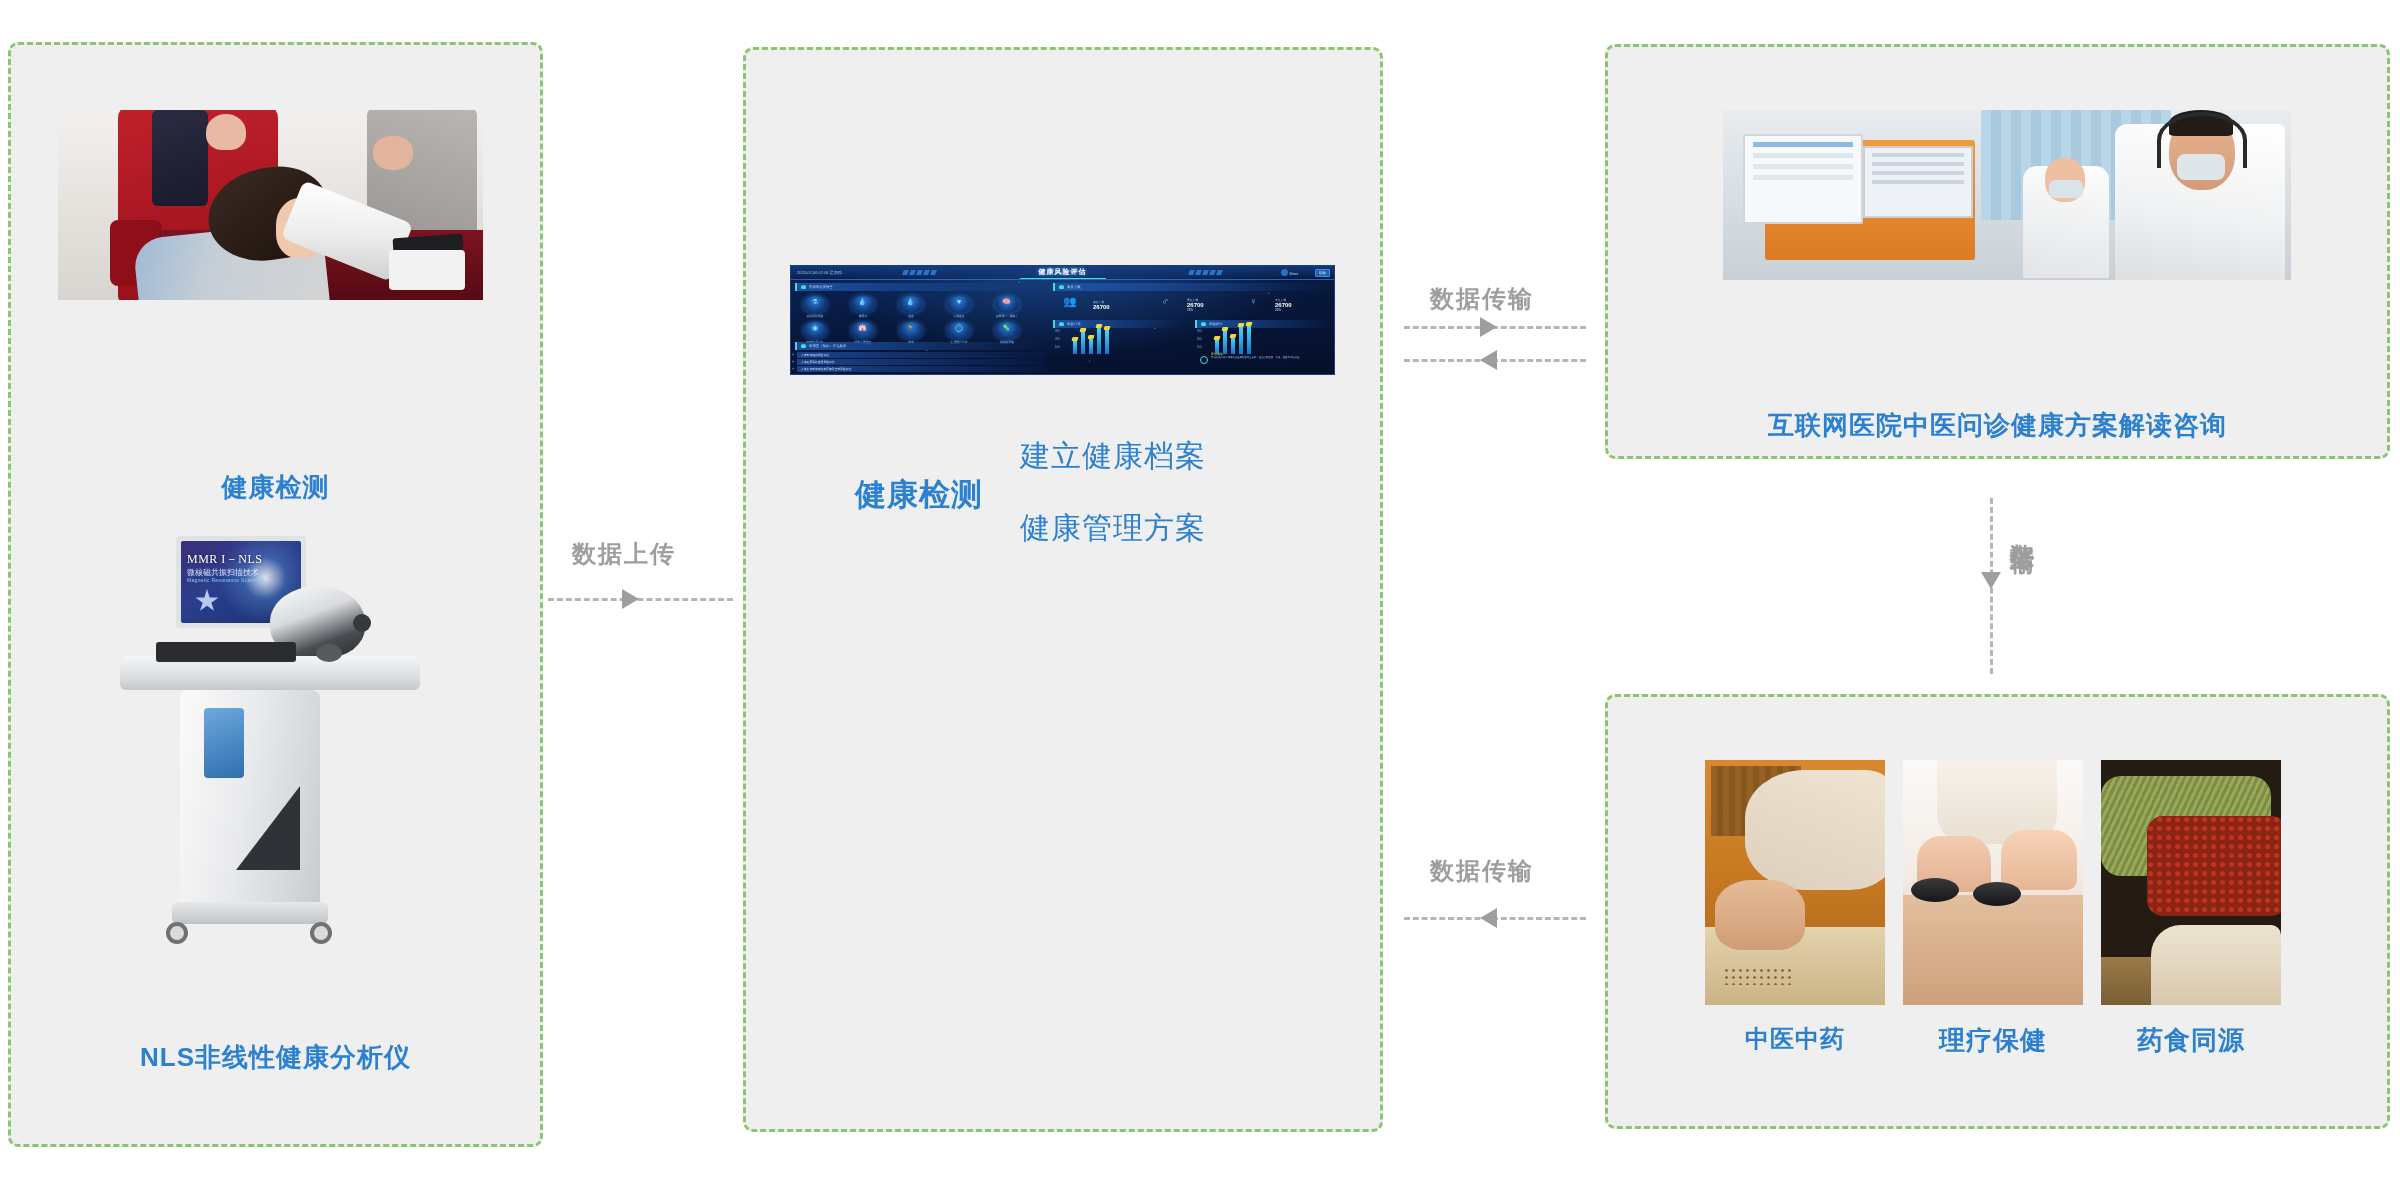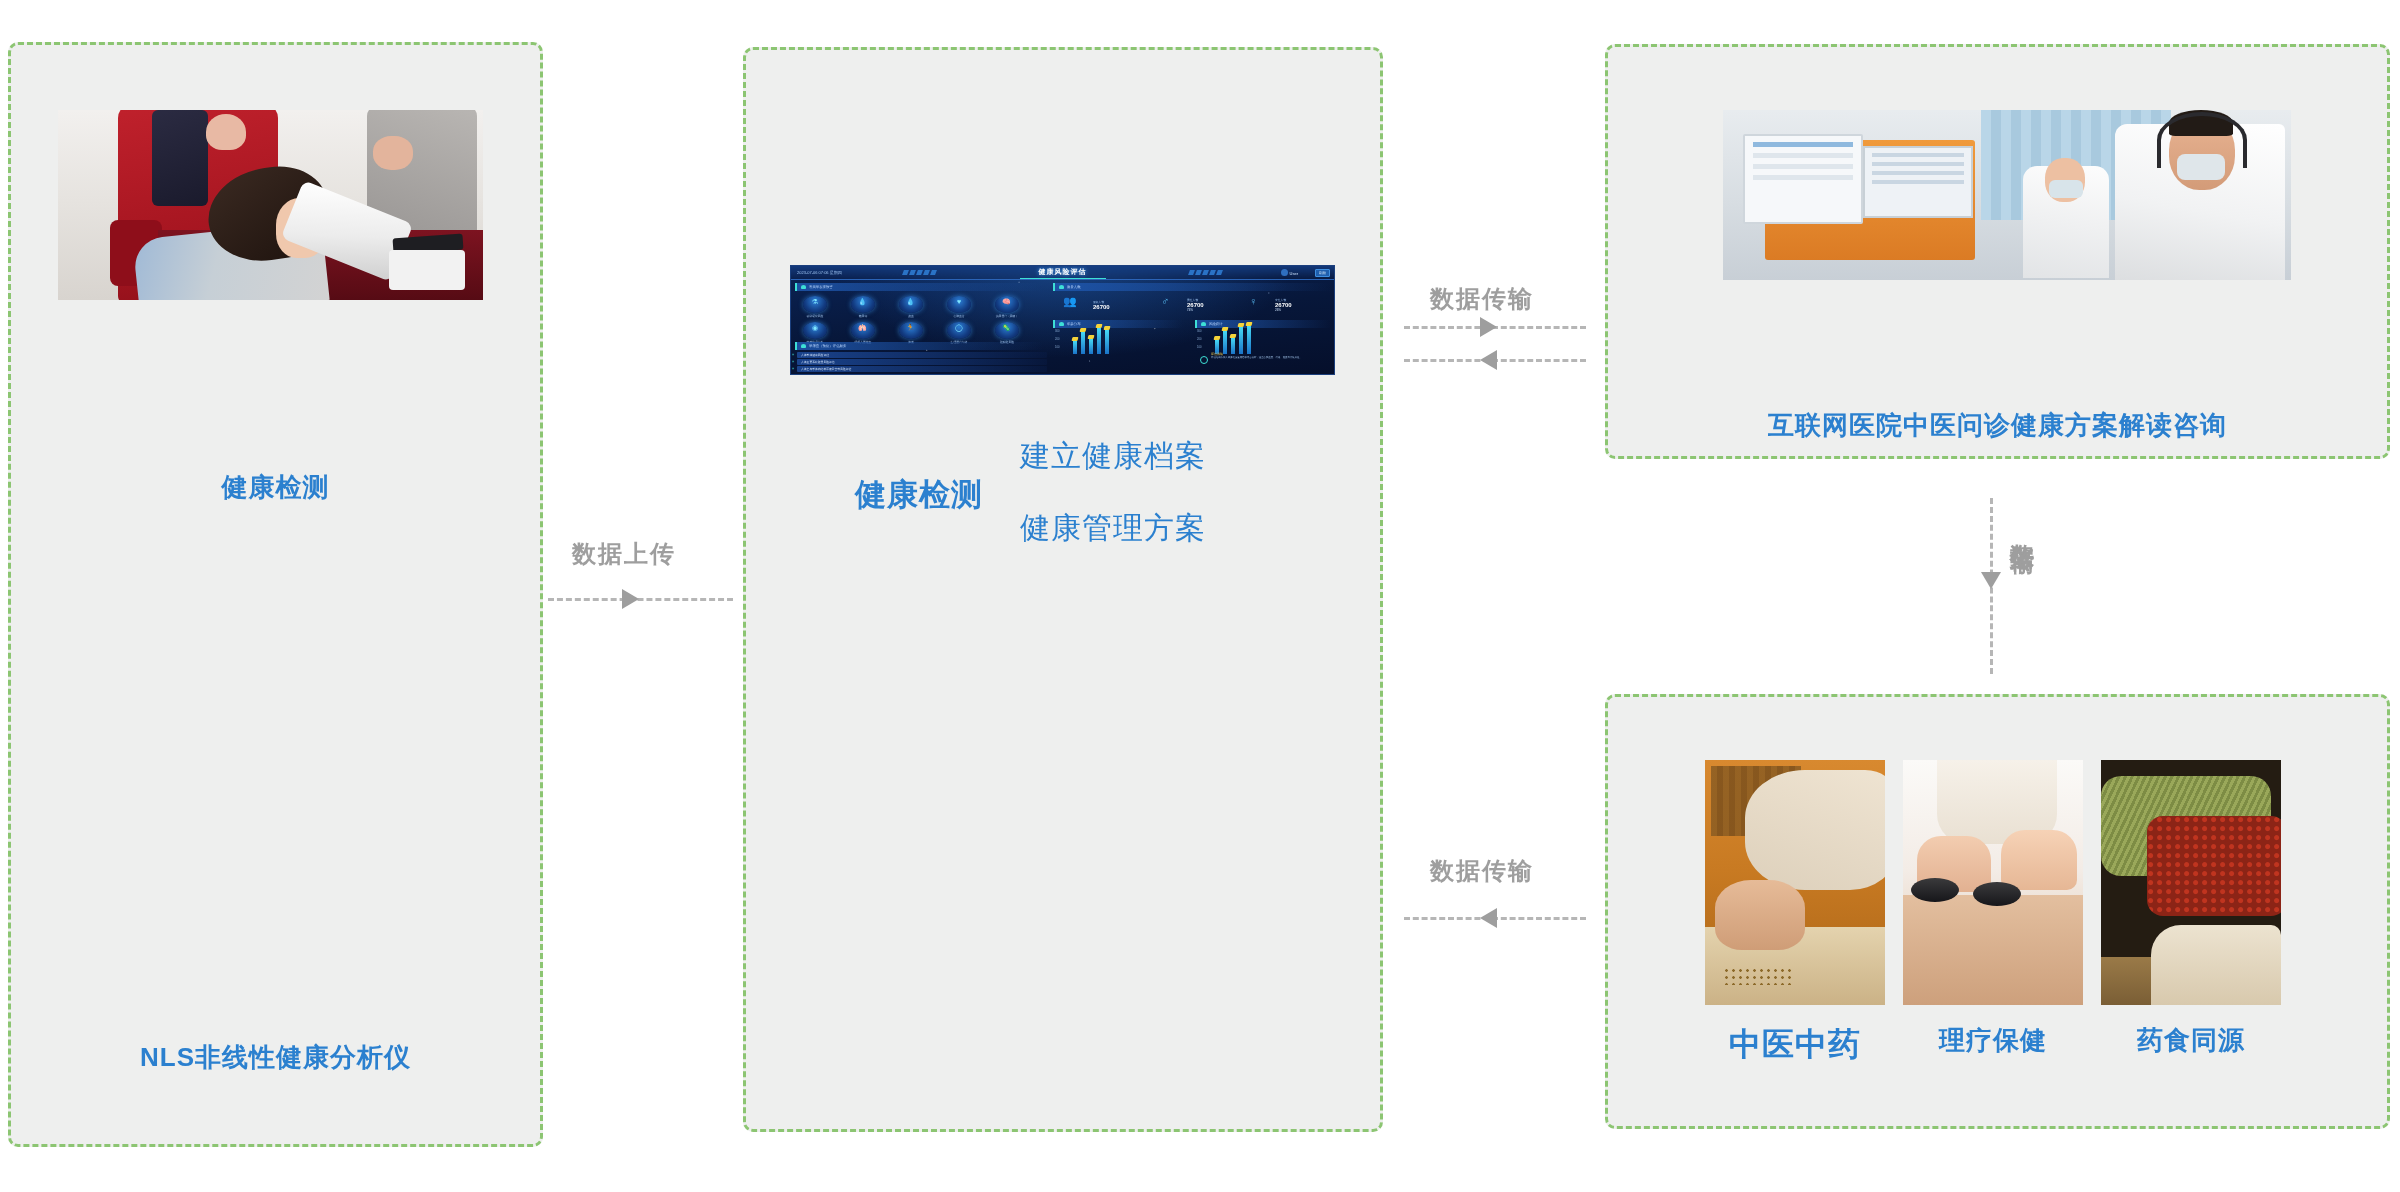--- a/index.html
+++ b/index.html
@@ -470,20 +470,41 @@
     <div class="woman-jacket"></div>
     <div class="woman-hair"></div>
     <div class="woman-face"></div>
     <div class="device-cone"></div>
     <div class="phone"></div>
     <div class="device-box"></div>
   </div>
 
   <div class="caption" id="cap-health" style="left:8px; top:470px; width:535px; text-align:center; font-size:26px;">健康检测</div>
 
+  <div class="photo" id="photo-nls">
+    <div class="monitor">
+      <div class="screen">
+        <div class="t1">MMR I－NLS</div>
+        <div class="t2">微核磁共振扫描技术</div>
+        <div class="t3">Magnetic Resonance Scanning</div>
+        <div class="star"></div>
+      </div>
+    </div>
+    <div class="helmet"></div>
+    <div class="desk"></div>
+    <div class="keyboard"></div>
+    <div class="mouse"></div>
+    <div class="tower">
+      <div class="stripe"></div>
+      <div class="diag"></div>
+    </div>
+    <div class="base"></div>
+    <div class="wheel w1"></div>
+    <div class="wheel w2"></div>
+  </div>
 
   <div class="caption" id="cap-nls" style="left:8px; top:1040px; width:535px; text-align:center; font-size:26px;">NLS非线性健康分析仪</div>
 
   <div class="arrow-group">
     <div class="arrow-label" style="left:572px; top:538px; font-size:24px;">数据上传</div>
     <div class="dashline" style="left:548px; top:598px; width:185px;"></div>
     <div class="tri right" style="left:622px; top:589px;"></div>
   </div>
 
   <div class="panel" id="panel-center"></div>
@@ -743,17 +764,17 @@
       <div class="stone2"></div>
   </div>
   <div class="tri-photo" id="ph-food">
     <div class="bg"></div>
       <div class="board"></div>
       <div class="green"></div>
     <div class="red"></div>
       <div class="white"></div>
   </div>
 
-  <div class="caption" style="left:1705px; top:1023px; width:180px; text-align:center; font-size:32px;">中医中药</div>
+  <div class="caption" style="left:1705px; top:1023px; width:180px; text-align:center; font-size:24px;">中医中药</div>
   <div class="caption" style="left:1903px; top:1023px; width:180px; text-align:center; font-size:26px;">理疗保健</div>
   <div class="caption" style="left:2101px; top:1023px; width:180px; text-align:center; font-size:26px;">药食同源</div>
 
 </div>
 
 </body></html>

